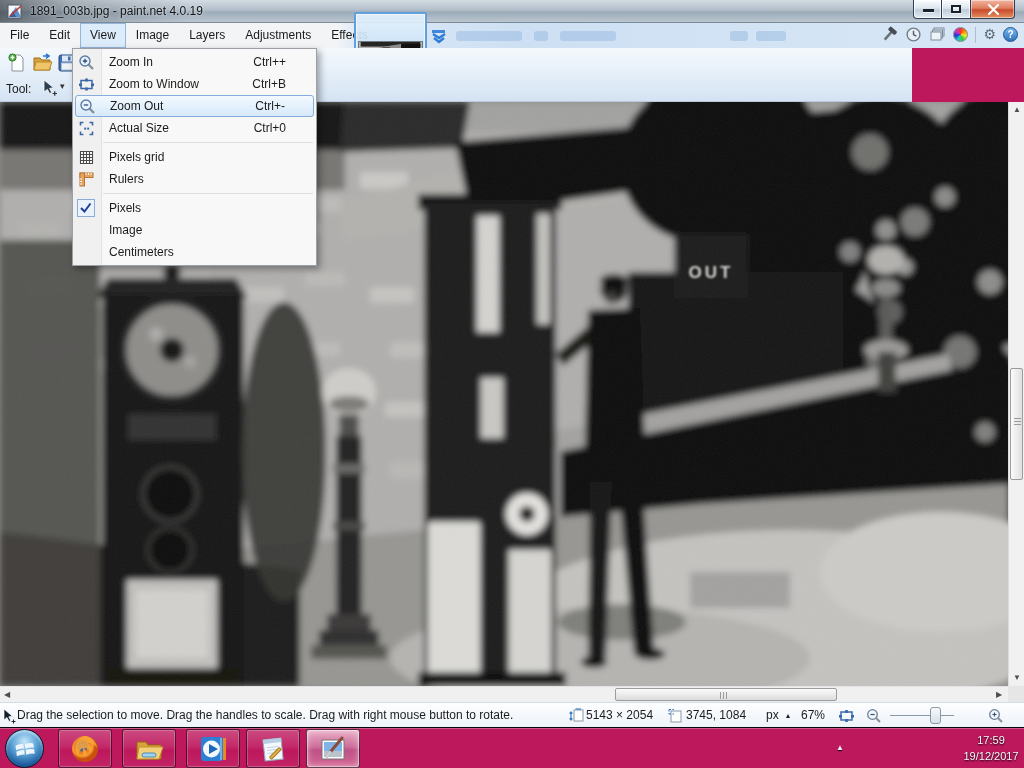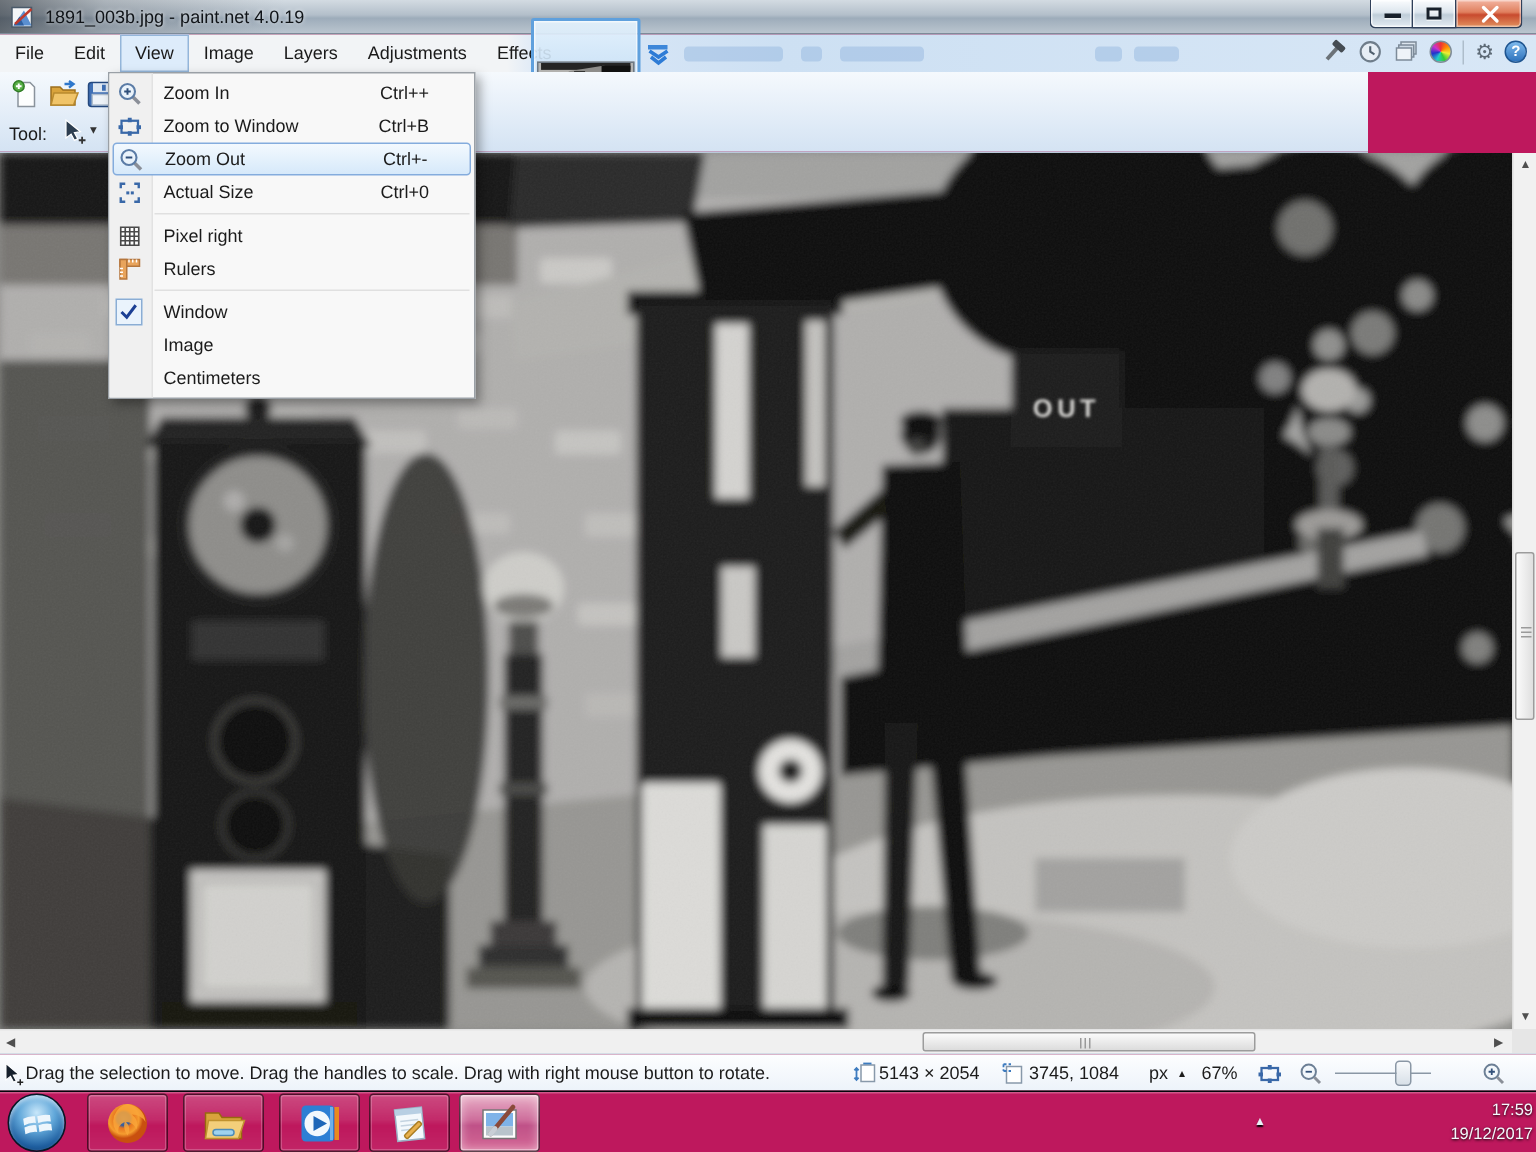--- a/index.html
+++ b/index.html
@@ -94,21 +94,21 @@
   .taskbar::before{content:"";position:absolute;left:0;top:0;width:100%;height:1px;background:rgba(255,255,255,.28)}
   .tbtn{position:absolute;top:1px;width:54px;height:39px;border:1px solid rgba(0,0,0,.6);border-radius:3px;
     background:linear-gradient(180deg,rgba(255,255,255,.22),rgba(255,255,255,.08) 45%,rgba(255,255,255,0) 55%,rgba(255,255,255,.06));
     box-shadow:inset 0 0 0 1px rgba(255,255,255,.22);display:flex;align-items:center;justify-content:center}
   .tbtn.active{background:linear-gradient(180deg,rgba(255,255,255,.65),rgba(230,240,250,.4) 45%,rgba(195,215,235,.3) 55%,rgba(255,255,255,.35));
     box-shadow:inset 0 0 7px rgba(255,255,255,.55),inset 0 0 0 1px rgba(255,255,255,.4)}
   .orb{position:absolute;left:5px;top:1px;width:39px;height:39px;border-radius:50%;border:1px solid #0a1624;
     background:radial-gradient(circle at 50% 32%,#c8e7fa,#62a8da 38%,#1f5fa0 72%,#0b3563);display:flex;align-items:center;justify-content:center;
     box-shadow:inset 0 2px 3px rgba(255,255,255,.6)}
   .tray-arrow{position:absolute;left:836px;top:15px;font-size:8px;color:#e8eef5;text-shadow:0 1px 1px #000}
-  .clockbox{position:absolute;left:960px;top:4px;width:62px;text-align:right;font-size:11px;line-height:16px;
+  .clockbox{position:absolute;left:960px;top:4px;width:62px;text-align:center;font-size:11px;line-height:16px;
     color:#f4f8fc;text-shadow:0 1px 2px #000}
 </style>
 </head>
 <body>
 
 <div class="app">
 
   <div class="titlebar">
     <svg class="abs" style="left:7px;top:3px" width="17" height="17" viewBox="0 0 17 17">
       <rect x="1" y="2" width="13" height="13" fill="#f4f6f8" stroke="#4a5a6a"></rect>
@@ -436,38 +436,38 @@
           <rect x="9.2" y="7.6" width="2" height="2" fill="#3968a8"></rect>
       </svg>
       <span>Actual Size</span>
       <span class="sc">Ctrl+0</span>
     </div>
     <div class="msep"></div>
     <div class="mrow">
       <svg class="ico" viewBox="0 0 17 17">
         <path d="M2.5 2.5 H14.5 V14.5 H2.5 Z M2.5 5.5 H14.5 M2.5 8.5 H14.5 M2.5 11.5 H14.5 M5.5 2.5 V14.5 M8.5 2.5 V14.5 M11.5 2.5 V14.5" fill="#fff" stroke="#4a4a4a" stroke-width="1.1"></path>
       </svg>
-      <span>Pixel right</span>
+      <span>Pixels grid</span>
     </div>
     <div class="mrow">
       <svg class="ico" viewBox="0 0 17 17">
         <rect x="2" y="2" width="13" height="4.5" fill="#e8a45c" stroke="#b5763c"></rect>
         <rect x="2" y="2" width="4.5" height="13" fill="#e8a45c" stroke="#b5763c"></rect>
         <path d="M8 2 V4 M10.5 2 V4 M13 2 V4 M2 8 H4 M2 10.5 H4 M2 13 H4" stroke="#fff" stroke-width="1"></path>
       </svg>
       <span>Rulers</span>
     </div>
     <div class="msep"></div>
     <div class="mrow">
       <span class="checkbox">
         <svg viewBox="0 0 16 16" width="16" height="16">
             <path d="M3 8 L6.5 11.5 L12.5 3.5" fill="none" stroke="#1c3f94" stroke-width="2"></path>
           </svg>
       </span>
-      <span>Window</span>
+      <span>Pixels</span>
     </div>
     <div class="mrow">
       <span>Image</span>
     </div>
     <div class="mrow">
       <span>Centimeters</span>
     </div>
   </div>
 
   <div class="statusbar">

